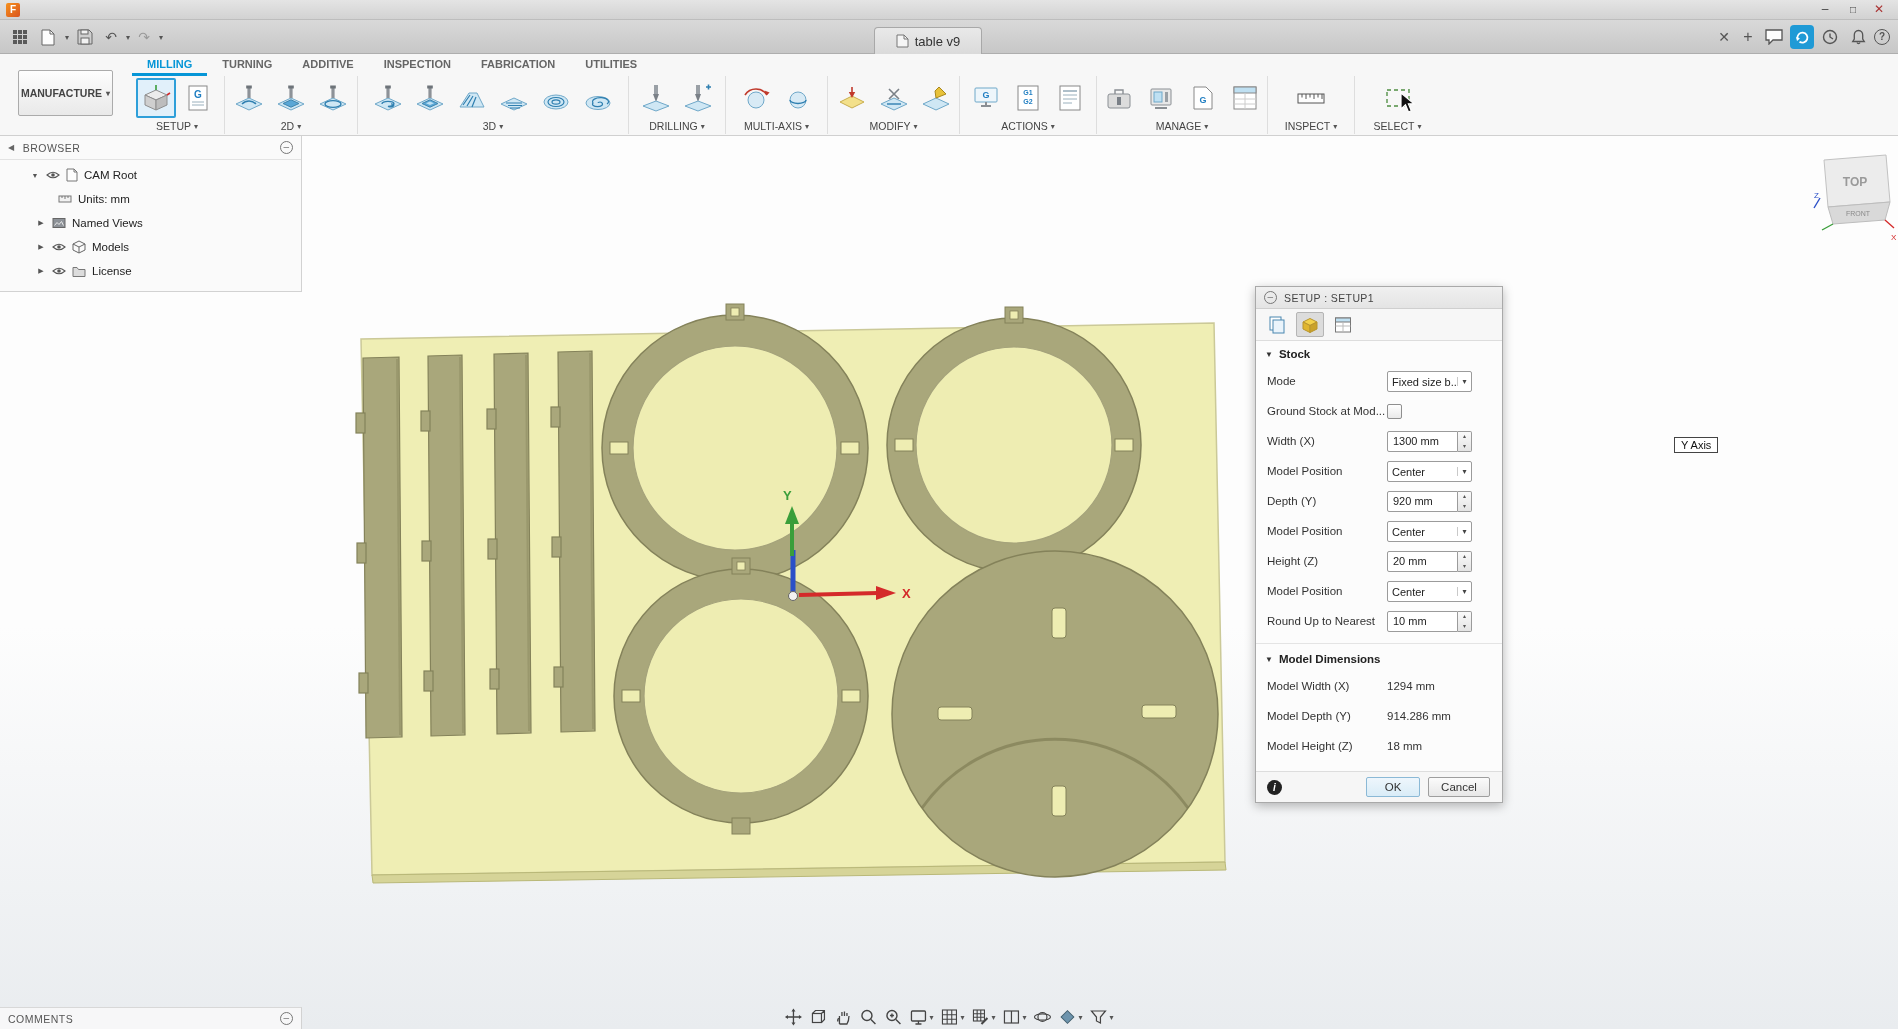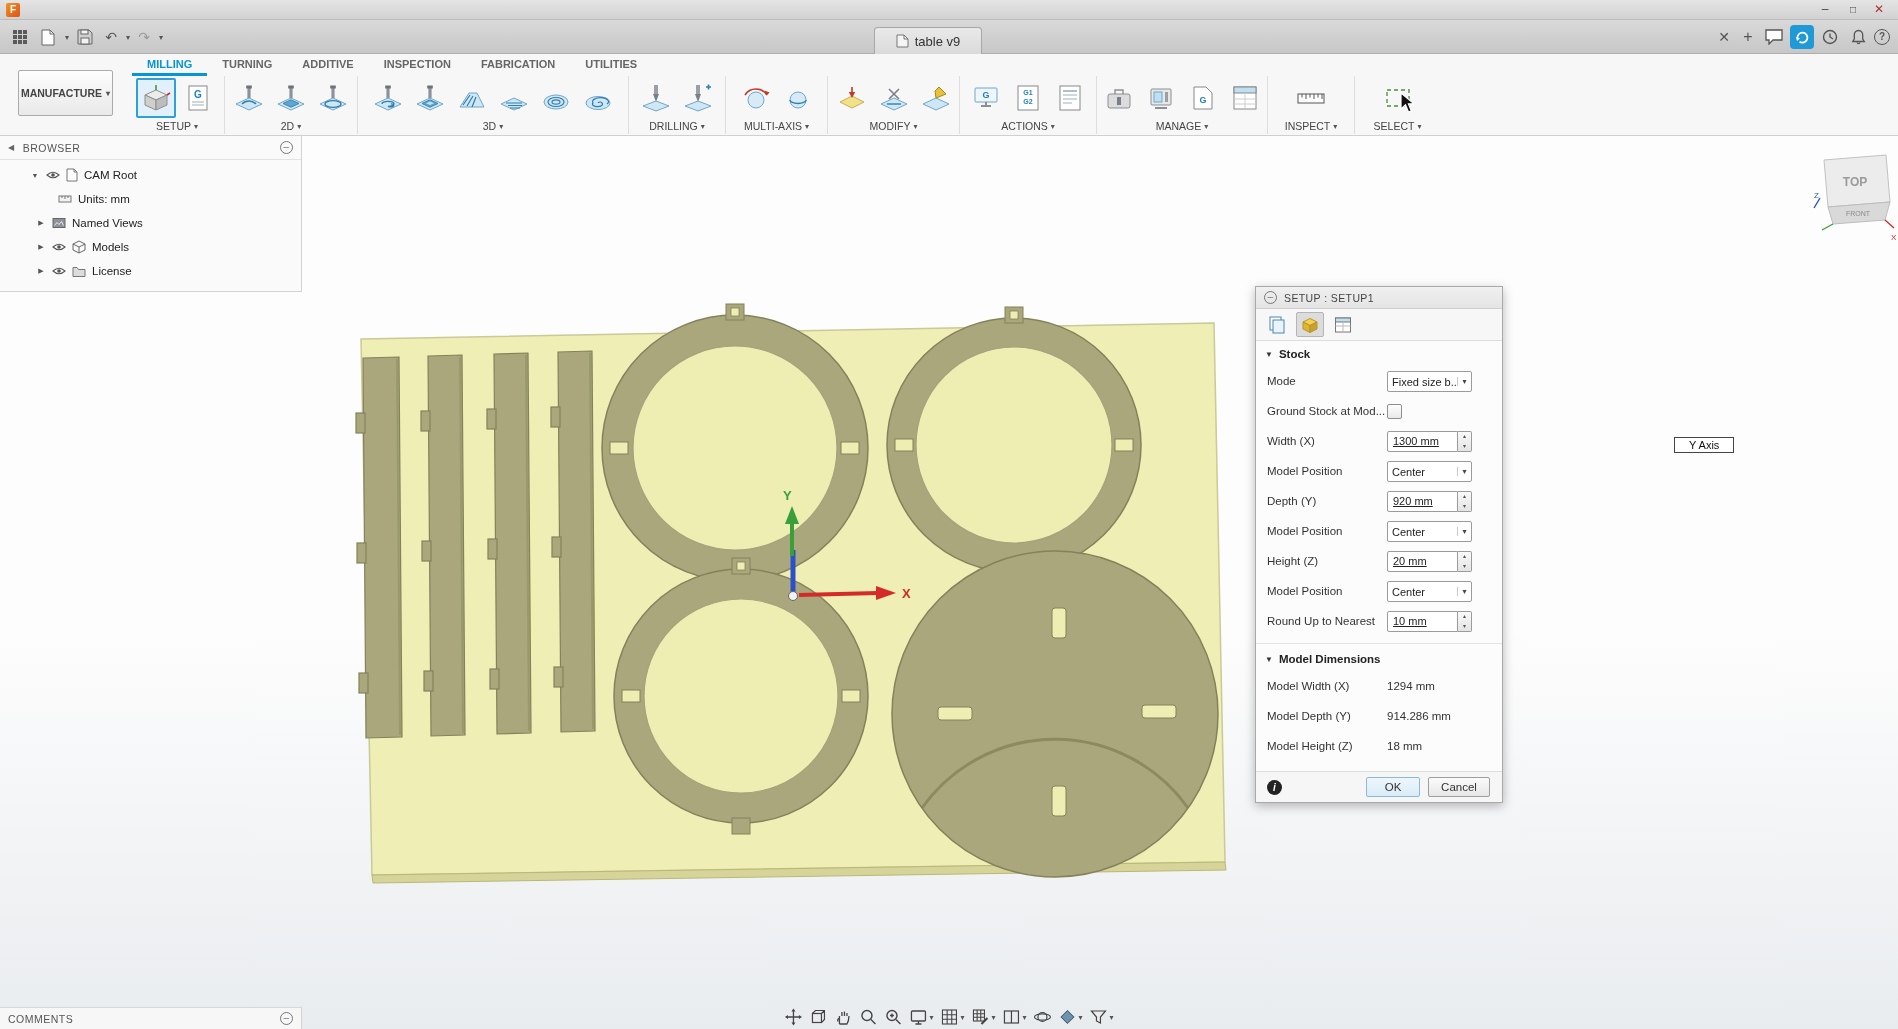--- a/index.html
+++ b/index.html
@@ -84,21 +84,21 @@
   #nav-toolbar { position:absolute; left:50%; bottom:3px; transform:translateX(-50%); z-index:20;
                  display:flex; align-items:center; gap:7px; }
   .nic { display:flex; align-items:center; gap:1px; }
   .nic svg { display:block; }
 
   
   #viewcube { position:absolute; left:1812px; top:14px; z-index:15; width:86px; height:96px; }
 
   
   #axis-tooltip { position:absolute; left:1674px; top:301px; z-index:25; background:#fff;
-                  border:1px solid #444; font-size:11px; color:#111; padding:1px 14px; }
+                  border:1px solid #444; font-size:11px; color:#111; padding:1px 6px; }
 
   
   #setup-dialog { position:absolute; left:1255px; top:150px; width:248px; height:517px; z-index:30;
                   background:#fcfcfc; border:1px solid #a9a9a9; box-shadow:0 3px 10px rgba(0,0,0,.28); }
   #dlg-head { height:22px; background:linear-gradient(#f0f0f0,#e4e4e4); border-bottom:1px solid #cfcfcf;
               display:flex; align-items:center; gap:7px; padding:0 8px; font-size:10.5px; color:#444;
               letter-spacing:.4px; }
   #dlg-tabs { height:32px; border-bottom:1px solid #ddd; display:flex; align-items:center; gap:5px; padding:0 7px;
               background:#f7f7f7; }
   .dtab { width:28px; height:25px; display:flex; align-items:center; justify-content:center; border-radius:2px; }
@@ -108,21 +108,21 @@
   .dsec-title .tri { font-size:8px; color:#333; }
   .drow { position:relative; height:30px; }
   .drow .lbl { position:absolute; left:11px; top:8px; font-size:11.5px; color:#333; width:118px;
                white-space:nowrap; overflow:hidden; }
   .dselect { position:absolute; left:131px; top:4px; width:85px; height:21px; background:#fff;
              border:1px solid #9b9b9b; border-radius:2px; display:flex; align-items:center; }
   .dselect .val { flex:1; font-size:11px; color:#222; padding:0 4px; white-space:nowrap; overflow:hidden; }
   .dselect .car { width:14px; text-align:center; font-size:8px; color:#444; border-left:1px solid #c9c9c9; }
   .dspin { position:absolute; left:131px; top:4px; width:71px; height:21px; background:#fff;
            border:1px solid #9b9b9b; border-radius:2px 0 0 2px; font-size:11px; color:#222;
-           line-height:19px; padding:0 5px;text-decoration:underline; }
+           line-height:19px; padding:0 5px; }
   .spinbtns { position:absolute; left:202px; top:4px; width:14px; height:21px; border:1px solid #9b9b9b;
               border-left:none; border-radius:0 2px 2px 0; background:linear-gradient(#fafafa,#e4e4e4);
               display:flex; flex-direction:column; }
   .spinbtns span { flex:1; font-size:6px; color:#555; text-align:center; line-height:9px; }
   .dcheck { position:absolute; left:131px; top:7px; width:15px; height:15px;
             border:1px solid #8f8f8f; border-radius:2px; background:linear-gradient(#fff,#e9e9e9); }
   .dval { position:absolute; left:131px; top:8px; font-size:11.5px; color:#333; }
   .dsep { border-top:1px solid #e4e4e4; margin:6px 0 2px 0; }
   #dlg-foot { position:absolute; left:0; right:0; bottom:0; height:31px; border-top:1px solid #ddd;
               background:#f6f6f6; }

